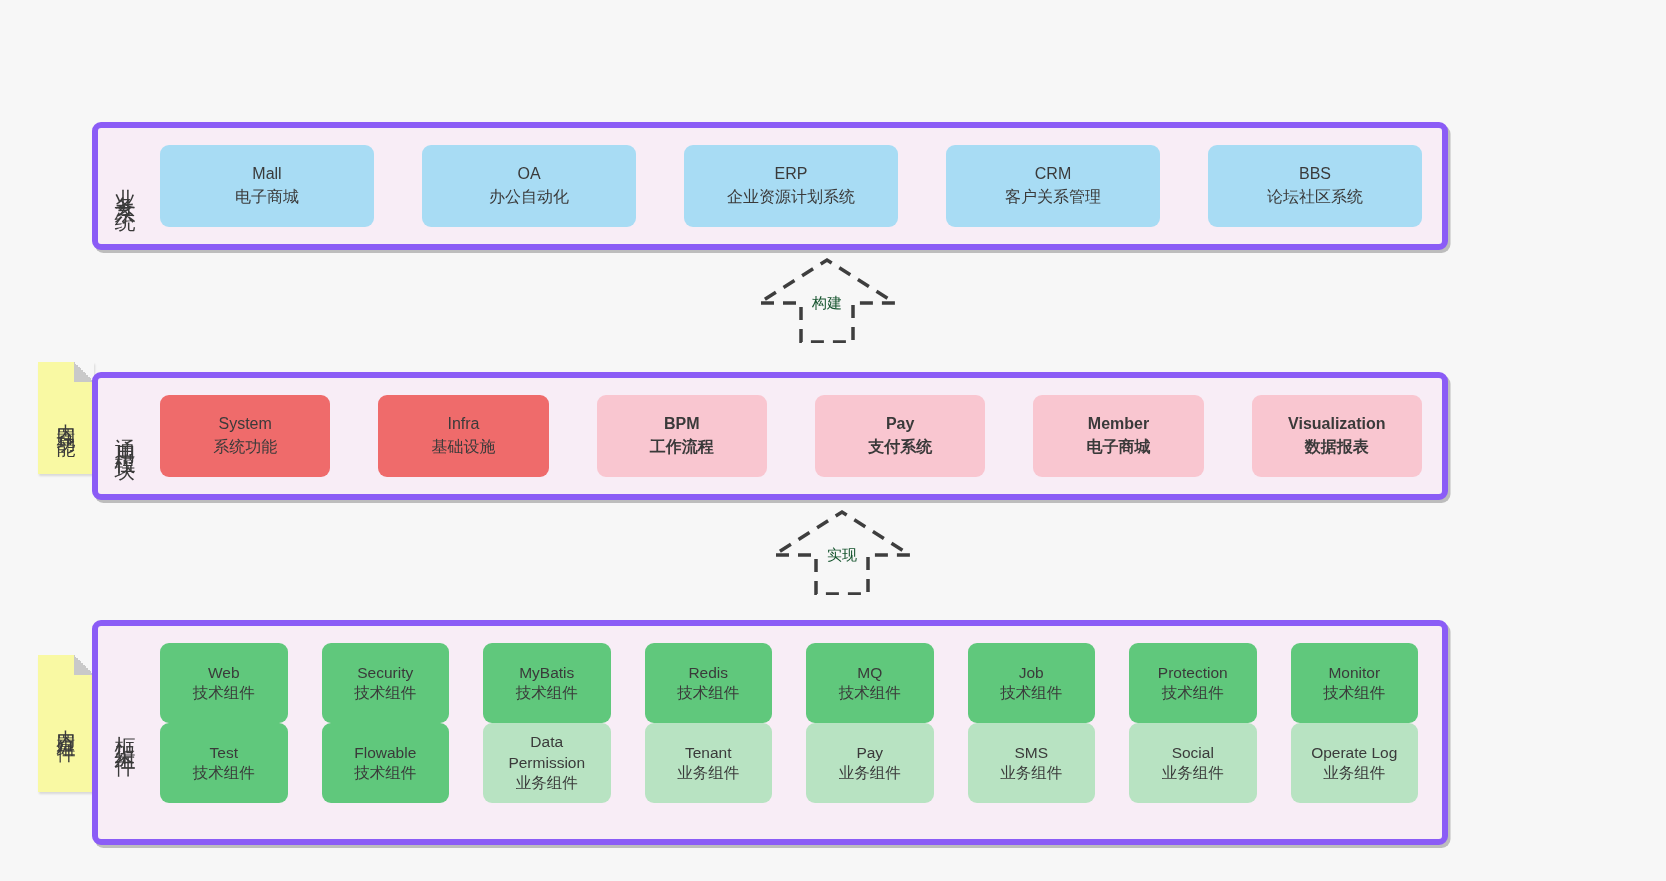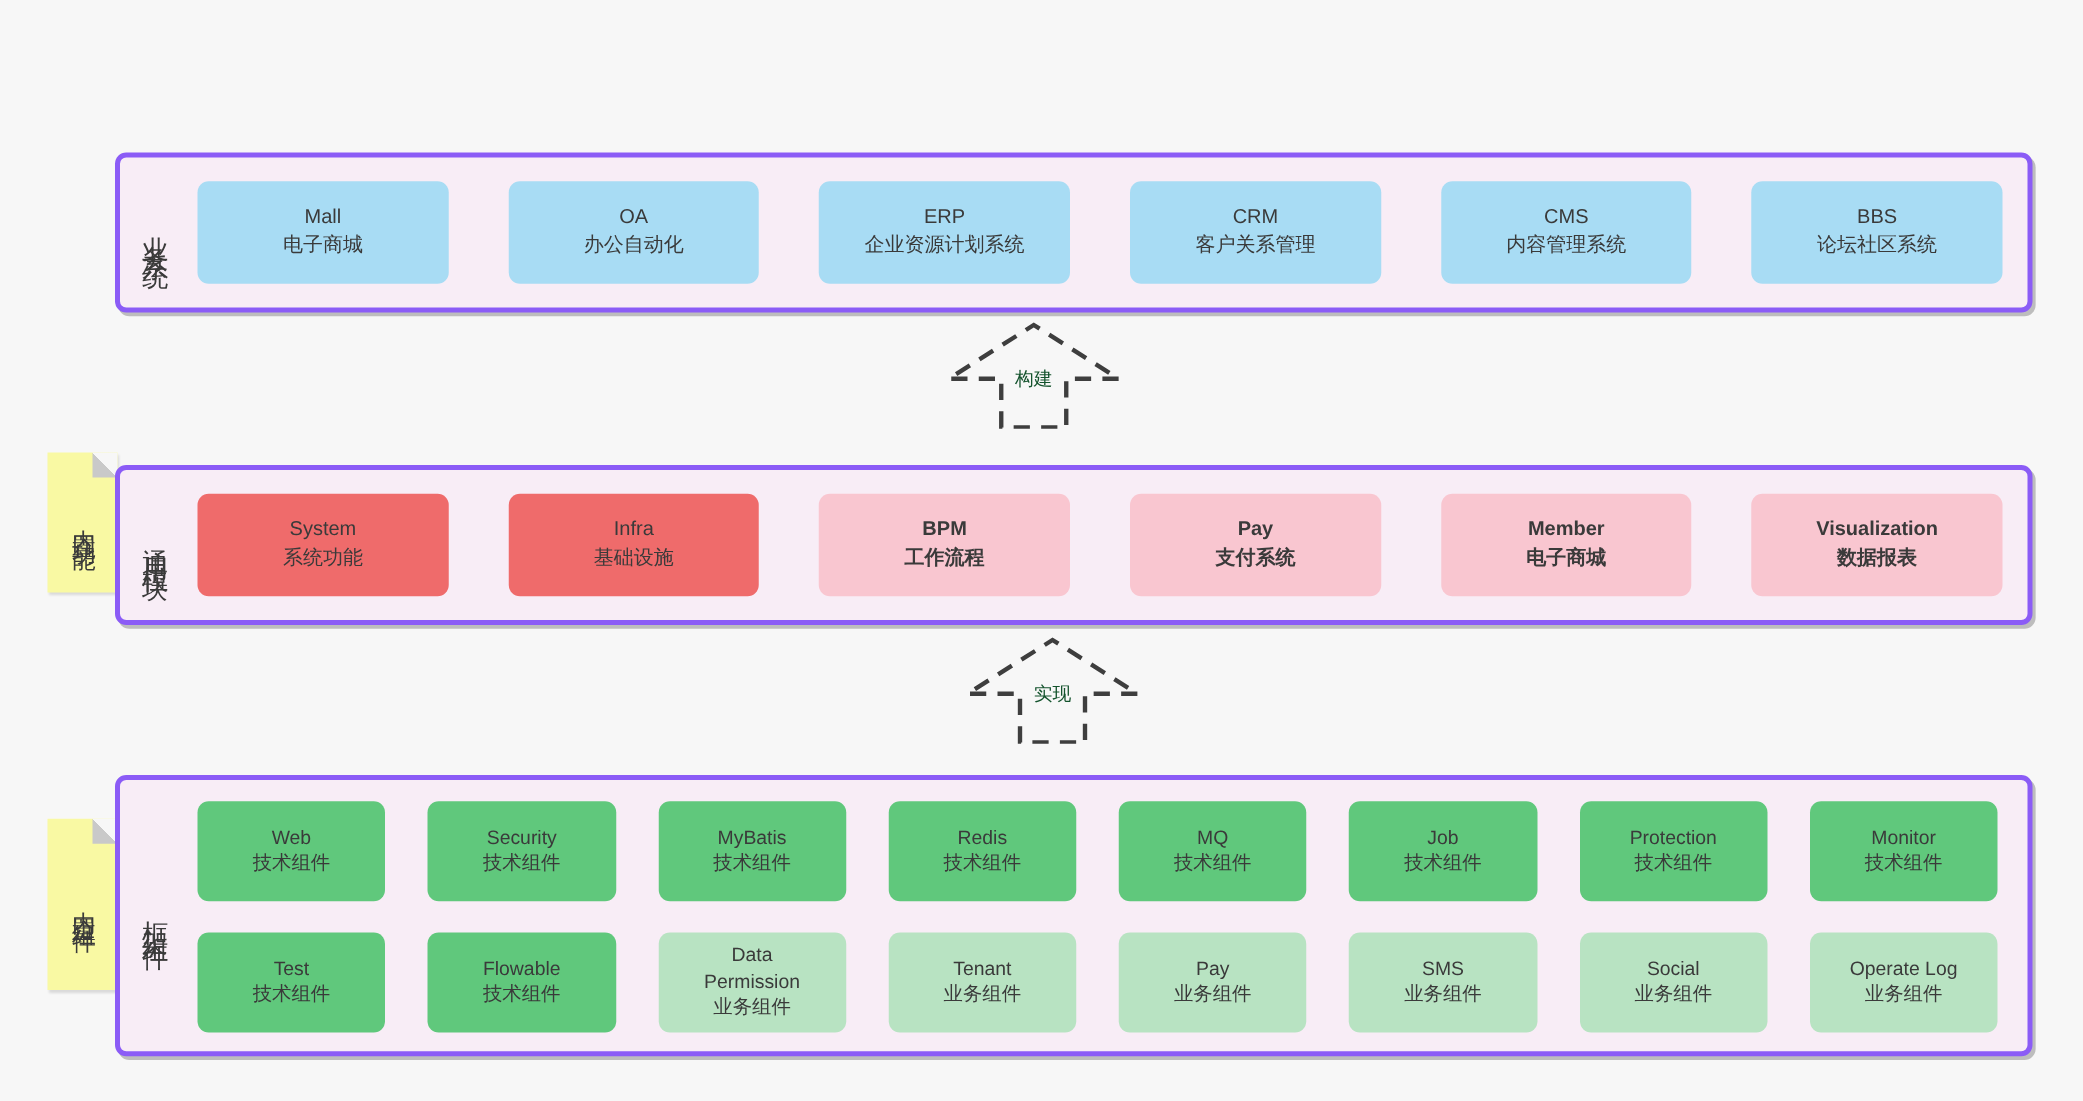--- a/index.html
+++ b/index.html
@@ -8,23 +8,23 @@
     background:#f7f7f7;
   }
   .stage {
     position:relative;
     width:1666px; height:881px;
     background:#f7f7f7;
     overflow:hidden;
   }
   
   .panel {
-    position:absolute; left:92px; width:1534px;
+    position:absolute; left:92px; width:1356px;
     background:#f8edf6;
-    border:4px solid #8b5cf6;
+    border:6px solid #8b5cf6;
     border-radius:9px;
     box-shadow:2.5px 3px 0 rgba(80,80,80,.35);
     box-sizing:border-box;
     z-index:1;
   }
   #panel-business   { top:122px; height:128px; }
   #panel-modules    { top:372px; height:128px; }
   #panel-components { top:620px; height:225px; }
 
   .v-label {
@@ -53,21 +53,21 @@
 
   .blue       { background:#a8dcf4; }
   .red        { background:#ef6b6b; }
   .pink       { background:#f9c6d0;font-weight:bold; }
   .green      { background:#60c87c; }
   .lightgreen { background:#b8e3c2; }
 
   
   .rows {
     position:absolute; left:62px; right:24px; top:17px;
-    display:flex; flex-direction:column; gap:25px;
+    display:flex; flex-direction:column; 
   }
   .row { display:flex; gap:34px; }
   .row .box { height:80px; font-size:15.5px; line-height:1.32; }
 
   
   .note {
     position:absolute; left:38px; width:56px;
     background:#f9f9a3;
     z-index:0;
     box-shadow:1px 2px 2px rgba(0,0,0,.12);
@@ -119,24 +119,20 @@
       </div>
       <div class="box blue">
         <span class="line-en">ERP</span>
         <span class="line-zh">企业资源计划系统</span>
       </div>
       <div class="box blue">
         <span class="line-en">CRM</span>
         <span class="line-zh">客户关系管理</span>
       </div>
       <div class="box blue">
-        <span class="line-en">CMS</span>
-        <span class="line-zh">内容管理系统</span>
-      </div>
-      <div class="box blue">
         <span class="line-en">BBS</span>
         <span class="line-zh">论坛社区系统</span>
       </div>
     </div>
   </section>
 
   <div class="arrow" id="arrow-build">
     <svg width="144" height="86" viewBox="0 0 144 86">
       <path d="M46 85 L46 46 L4 46 L72 3 L140 46 L98 46 L98 85 Z" fill="none" stroke="#3e3e3e" stroke-width="3.5" stroke-dasharray="13 9"></path>
     </svg>

